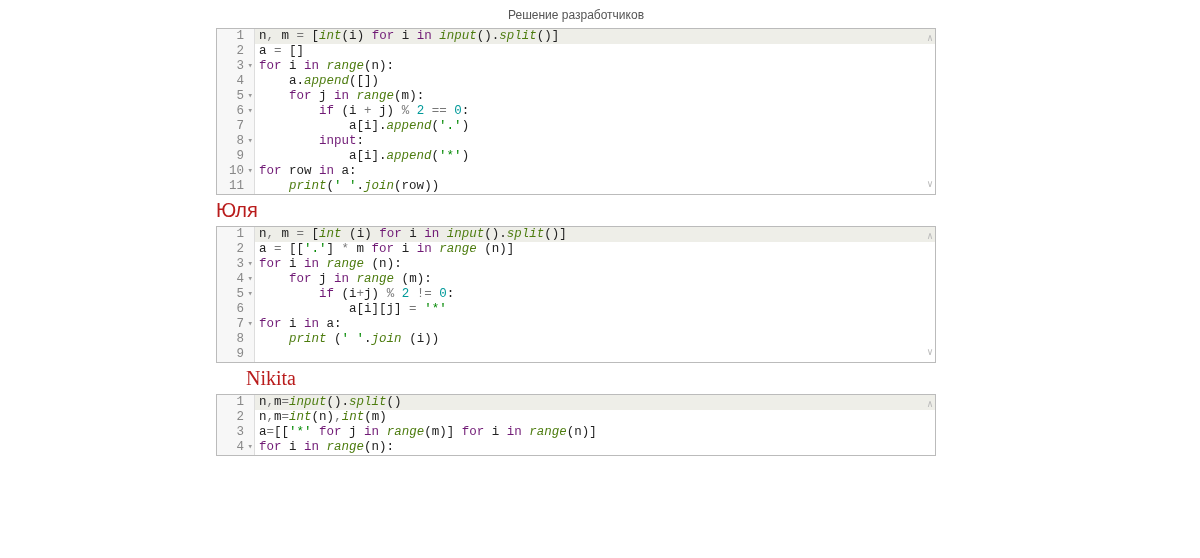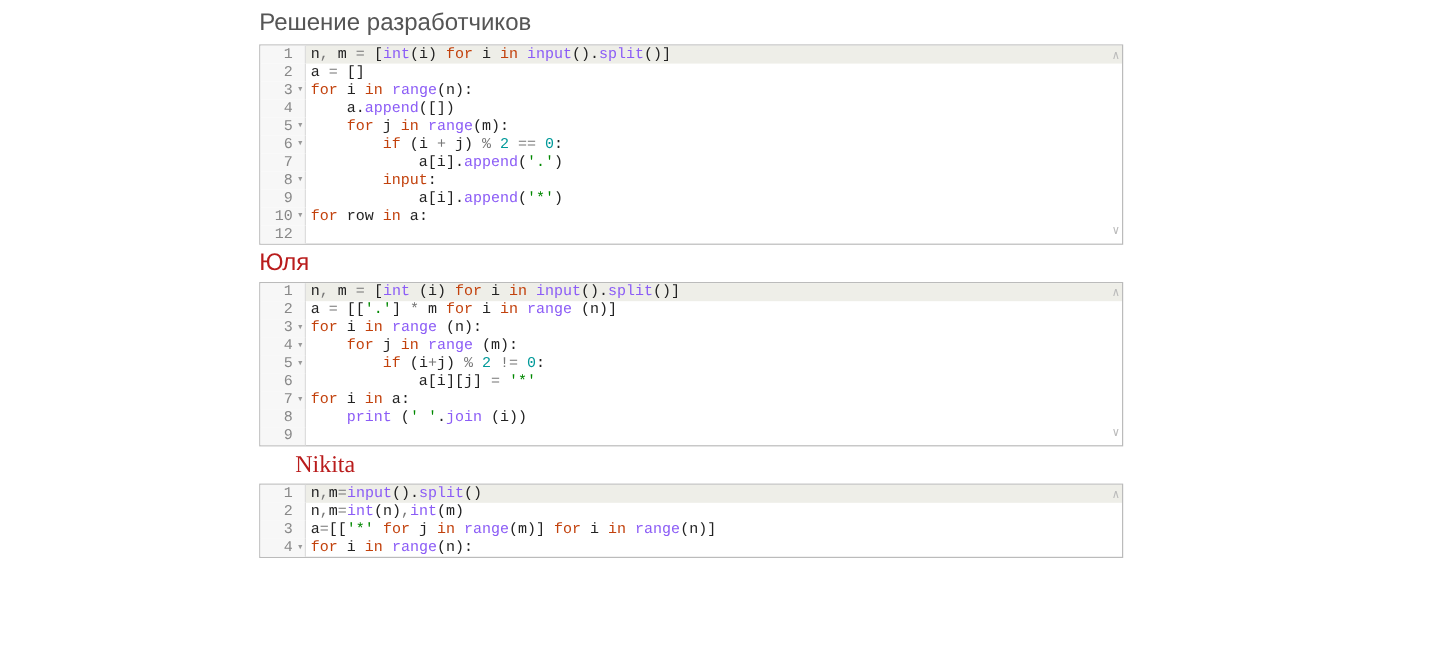--- a/index.html
+++ b/index.html
@@ -7,25 +7,26 @@
   font-family: "Segoe UI", Arial, sans-serif;
   background: #fff;
   width: 1200px;
   padding-top: 8px;
 }
 .container {
   margin-left: 216px;
   width: 720px;
 }
 .section-title {
-  font-size: 20px;
+  font-size: 12px;
   font-weight: 400;
   color: #555;
   margin-bottom: 6px;
   margin-top: 24px;
+  text-align: center;
 }
 .container > .section-title:first-child {
   margin-top: 0;
 }
 .user-link {
   color: #b91c1c;
   font-size: 20px;
   margin-bottom: 4px;
   cursor: pointer;
   display: inline-block;
@@ -67,22 +68,22 @@
   top: 0;
   font-size: 9px;
   color: #999;
 }
 .code-cell {
   flex: 1;
   padding-left: 4px;
   white-space: pre;
   font-family: Consolas, "Courier New", monospace;
 }
-.tk-kw { color: #c2410c; }
-.tk-fn { color: #8b5cf6; }
+.tk-kw { color: #701a75; }
+.tk-fn { color: #4d7c0f; font-style: italic; }
 .tk-op { color: #777; }
 .tk-num { color: #009999; }
 .tk-str { color: #008800; }
 .tk-id { color: #222; }
 .tk-punc { color: #222; }
 .scroll-arrow {
   position: absolute;
   right: 2px;
   font-size: 10px;
   color: #bbb;
@@ -133,22 +134,22 @@
       </div>
       <div class="code-row">
         <div class="gutter">9</div>
         <div class="code-cell"><span class="tk-id">            a</span><span class="tk-punc">[</span><span class="tk-id">i</span><span class="tk-punc">].</span><span class="tk-fn">append</span><span class="tk-punc">(</span><span class="tk-str">'*'</span><span class="tk-punc">)</span></div>
       </div>
       <div class="code-row">
         <div class="gutter">10<span class="fold">▾</span></div>
         <div class="code-cell"><span class="tk-kw">for</span><span class="tk-id"> row </span><span class="tk-kw">in</span><span class="tk-id"> a</span><span class="tk-punc">:</span></div>
       </div>
       <div class="code-row">
-        <div class="gutter">12</div>
-        <div class="code-cell">&nbsp;</div>
+        <div class="gutter">11</div>
+        <div class="code-cell"><span class="tk-id">    </span><span class="tk-fn">print</span><span class="tk-punc">(</span><span class="tk-str">' '</span><span class="tk-punc">.</span><span class="tk-fn">join</span><span class="tk-punc">(</span><span class="tk-id">row</span><span class="tk-punc">))</span></div>
       </div>
     </div>
 
 
   <a class="user-link">Юля</a>
   <div class="code-block">
     <span class="scroll-arrow up">∧</span>
     <span class="scroll-arrow down">∨</span>
   <div class="code-row highlight">
         <div class="gutter">1</div>

